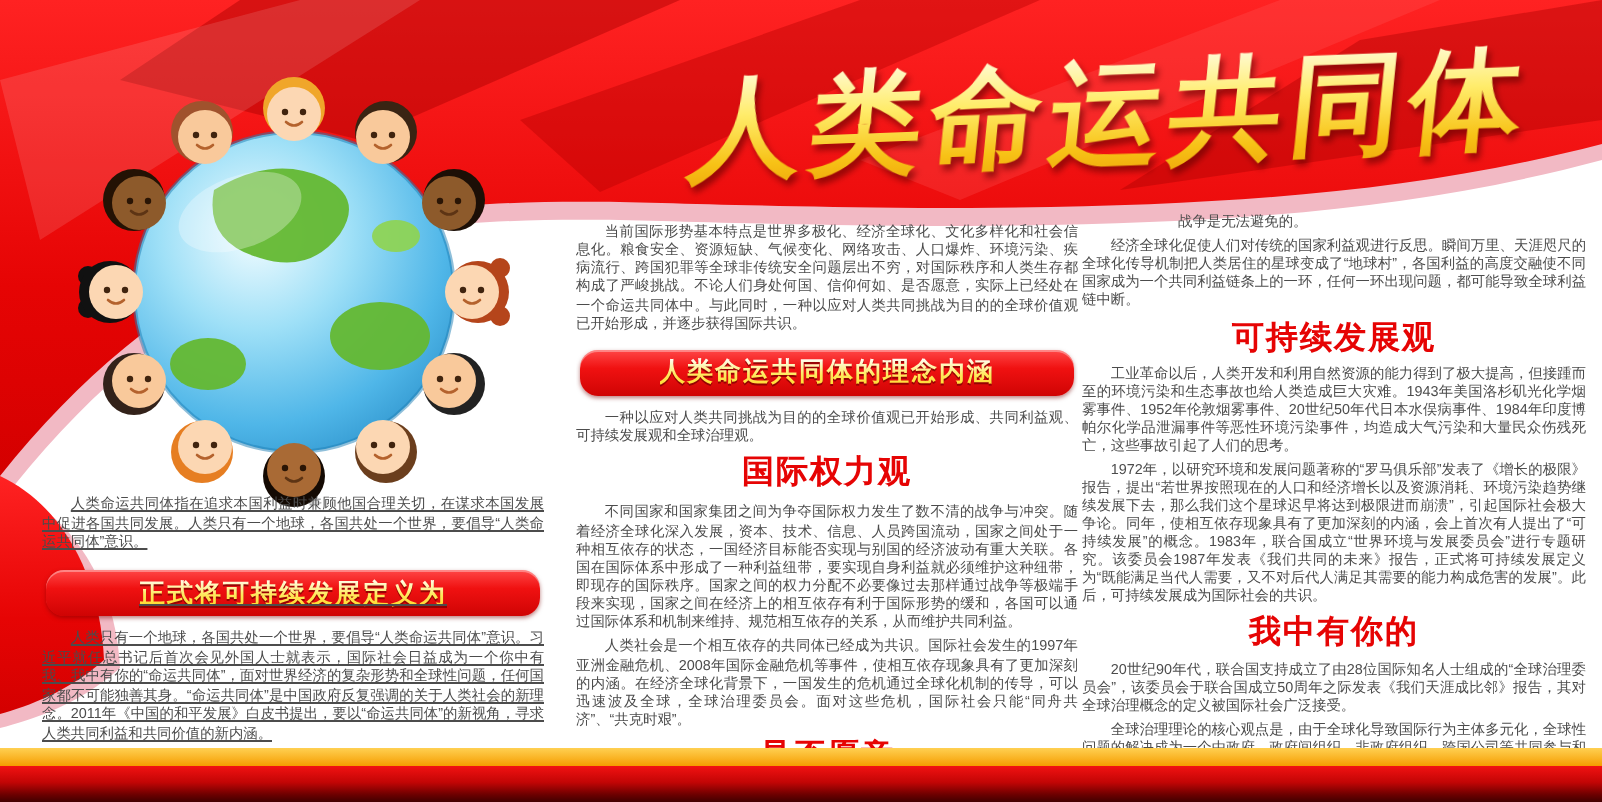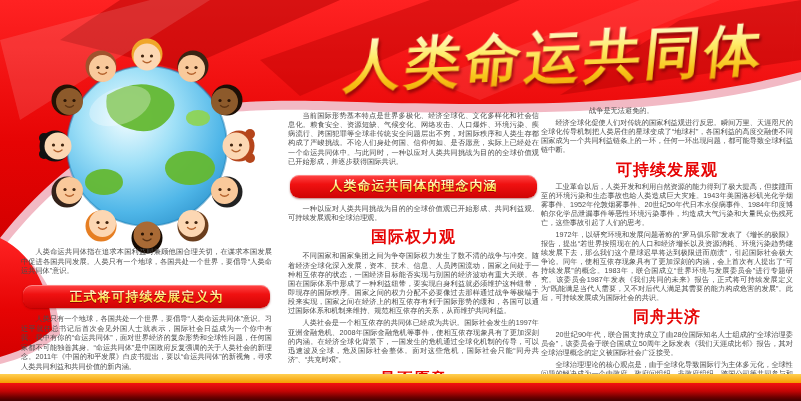--- a/index.html
+++ b/index.html
@@ -9,21 +9,21 @@
   .art{position:absolute;left:2px;top:0;}
   .title{position:absolute;left:316px;top:20px;width:478px;text-align:center;white-space:nowrap;
          font-size:56px;font-weight:bold;letter-spacing:4px;
          background:linear-gradient(180deg,#fffde8 5%,#ffec6a 40%,#f7c216 72%,#ed9f07 95%);
          -webkit-background-clip:text;background-clip:text;color:transparent;
          transform:rotate(-2.2deg) skewX(-8deg);
          filter:drop-shadow(2px 3px 1.5px rgba(96,0,0,.6));}
   .col{position:absolute;color:#4c4c4c;}
   .col p{margin:0 0 3px;text-indent:2em;text-align:justify;}
   .col p.noindent{text-indent:0;margin-left:48px;}
-  .col1{left:21px;top:247px;width:251px;font-size:7.2px;line-height:1.34;}
+  .col1{left:21px;top:247px;width:251px;font-size:7.2px;line-height:1.34;text-decoration:underline;}
   .col2{left:288px;top:111px;width:251px;height:263px;font-size:7.2px;line-height:1.27;overflow:hidden;}
   .col3{left:541px;top:107px;width:252px;height:267px;font-size:7.2px;line-height:1.24;overflow:hidden;}
   .btn{margin:9px 2px 6px;height:23px;border-radius:9px;
        background:linear-gradient(180deg,#ff4747 0%,#f01111 40%,#cf0404 100%);
        box-shadow:0 1px 2px rgba(120,0,0,.5), inset 0 1px 0 rgba(255,255,255,.35);
        display:flex;align-items:center;justify-content:center;}
   .btn span{font-size:13px;font-weight:bold;letter-spacing:1px;
        background:linear-gradient(180deg,#fffef2 10%,#ffe95c 55%,#ffd21e 100%);
        -webkit-background-clip:text;background-clip:text;color:transparent;
        filter:drop-shadow(0 1px 0 rgba(130,0,0,.8));}
@@ -189,29 +189,29 @@
   </div>
 
   <div class="col col2">
     <p>当前国际形势基本特点是世界多极化、经济全球化、文化多样化和社会信息化。粮食安全、资源短缺、气候变化、网络攻击、人口爆炸、环境污染、疾病流行、跨国犯罪等全球非传统安全问题层出不穷，对国际秩序和人类生存都构成了严峻挑战。不论人们身处何国、信仰何如、是否愿意，实际上已经处在一个命运共同体中。与此同时，一种以应对人类共同挑战为目的的全球价值观已开始形成，并逐步获得国际共识。</p>
     <div class="btn">
       <span>人类命运共同体的理念内涵</span>
     </div>
     <p>一种以应对人类共同挑战为目的的全球价值观已开始形成、共同利益观、可持续发展观和全球治理观。</p>
     <h3 class="subhead">国际权力观</h3>
     <p>不同国家和国家集团之间为争夺国际权力发生了数不清的战争与冲突。随着经济全球化深入发展，资本、技术、信息、人员跨国流动，国家之间处于一种相互依存的状态，一国经济目标能否实现与别国的经济波动有重大关联。各国在国际体系中形成了一种利益纽带，要实现自身利益就必须维护这种纽带，即现存的国际秩序。国家之间的权力分配不必要像过去那样通过战争等极端手段来实现，国家之间在经济上的相互依存有利于国际形势的缓和，各国可以通过国际体系和机制来维持、规范相互依存的关系，从而维护共同利益。</p>
-    <p>人类社会是一个相互依存的共同体已经成为共识。国际社会发生的1997年亚洲金融危机、2008年国际金融危机等事件，使相互依存现象具有了更加深刻的内涵。在经济全球化背景下，一国发生的危机通过全球化机制的传导，可以迅速波及全球，危及国际社会整体。面对这些危机，国际社会只能“同舟共济”、“共克时艰”。</p>
+    <p>人类社会是一个相互依存的共同体已经成为共识。国际社会发生的1997年亚洲金融危机、2008年国际金融危机等事件，使相互依存现象具有了更加深刻的内涵。在经济全球化背景下，一国发生的危机通过全球化机制的传导，可以迅速波及全球，全球治理委员会。面对这些危机，国际社会只能“同舟共济”、“共克时艰”。</p>
     <h3 class="subhead">是否愿意</h3>
 
   </div>
 
   <div class="col col3">
     <p class="noindent">战争是无法避免的。</p>
     <p>经济全球化促使人们对传统的国家利益观进行反思。瞬间万里、天涯咫尺的全球化传导机制把人类居住的星球变成了“地球村”，各国利益的高度交融使不同国家成为一个共同利益链条上的一环，任何一环出现问题，都可能导致全球利益链中断。</p>
     <h3 class="subhead">可持续发展观</h3>
     <p>工业革命以后，人类开发和利用自然资源的能力得到了极大提高，但接踵而至的环境污染和生态事故也给人类造成巨大灾难。1943年美国洛杉矶光化学烟雾事件、1952年伦敦烟雾事件、20世纪50年代日本水俣病事件、1984年印度博帕尔化学品泄漏事件等恶性环境污染事件，均造成大气污染和大量民众伤残死亡，这些事故引起了人们的思考。</p>
     <p>1972年，以研究环境和发展问题著称的“罗马俱乐部”发表了《增长的极限》报告，提出“若世界按照现在的人口和经济增长以及资源消耗、环境污染趋势继续发展下去，那么我们这个星球迟早将达到极限进而崩溃”，引起国际社会极大争论。同年，使相互依存现象具有了更加深刻的内涵，会上首次有人提出了“可持续发展”的概念。1983年，联合国成立“世界环境与发展委员会”进行专题研究。该委员会1987年发表《我们共同的未来》报告，正式将可持续发展定义为“既能满足当代人需要，又不对后代人满足其需要的能力构成危害的发展”。此后，可持续发展成为国际社会的共识。</p>
-    <h3 class="subhead">同舟共济</h3>
+    <h3 class="subhead">我中有你的</h3>
     <p>20世纪90年代，联合国支持成立了由28位国际知名人士组成的“全球治理委员会”，该委员会于联合国成立50周年之际发表《我们天涯成比邻》报告，其对全球治理概念的定义被国际社会广泛接受。</p>
     <p>全球治理理论的核心观点是，由于全球化导致国际行为主体多元化，全球性问题的解决成为一个由政府、政府间组织、非政府组织、跨国公司等共同参与和互动的过程，这一过程的重要途径是强化国际规范和国际机制，以形成一个具有约束力和道德规范力的、能够解决全球问题的“全球机制”。比如，2008年国际金融危机后出现的二十国集团，协调各国应对危机，使世界经济摆脱了陷入20世纪20—30年代全球大萧条的境地。国际上各种协调磋商机制非常活跃，推动国际社会朝着更加制度化和规范化的方向前进。</p>
   </div>
 
 </div>
 
 </body></html>

